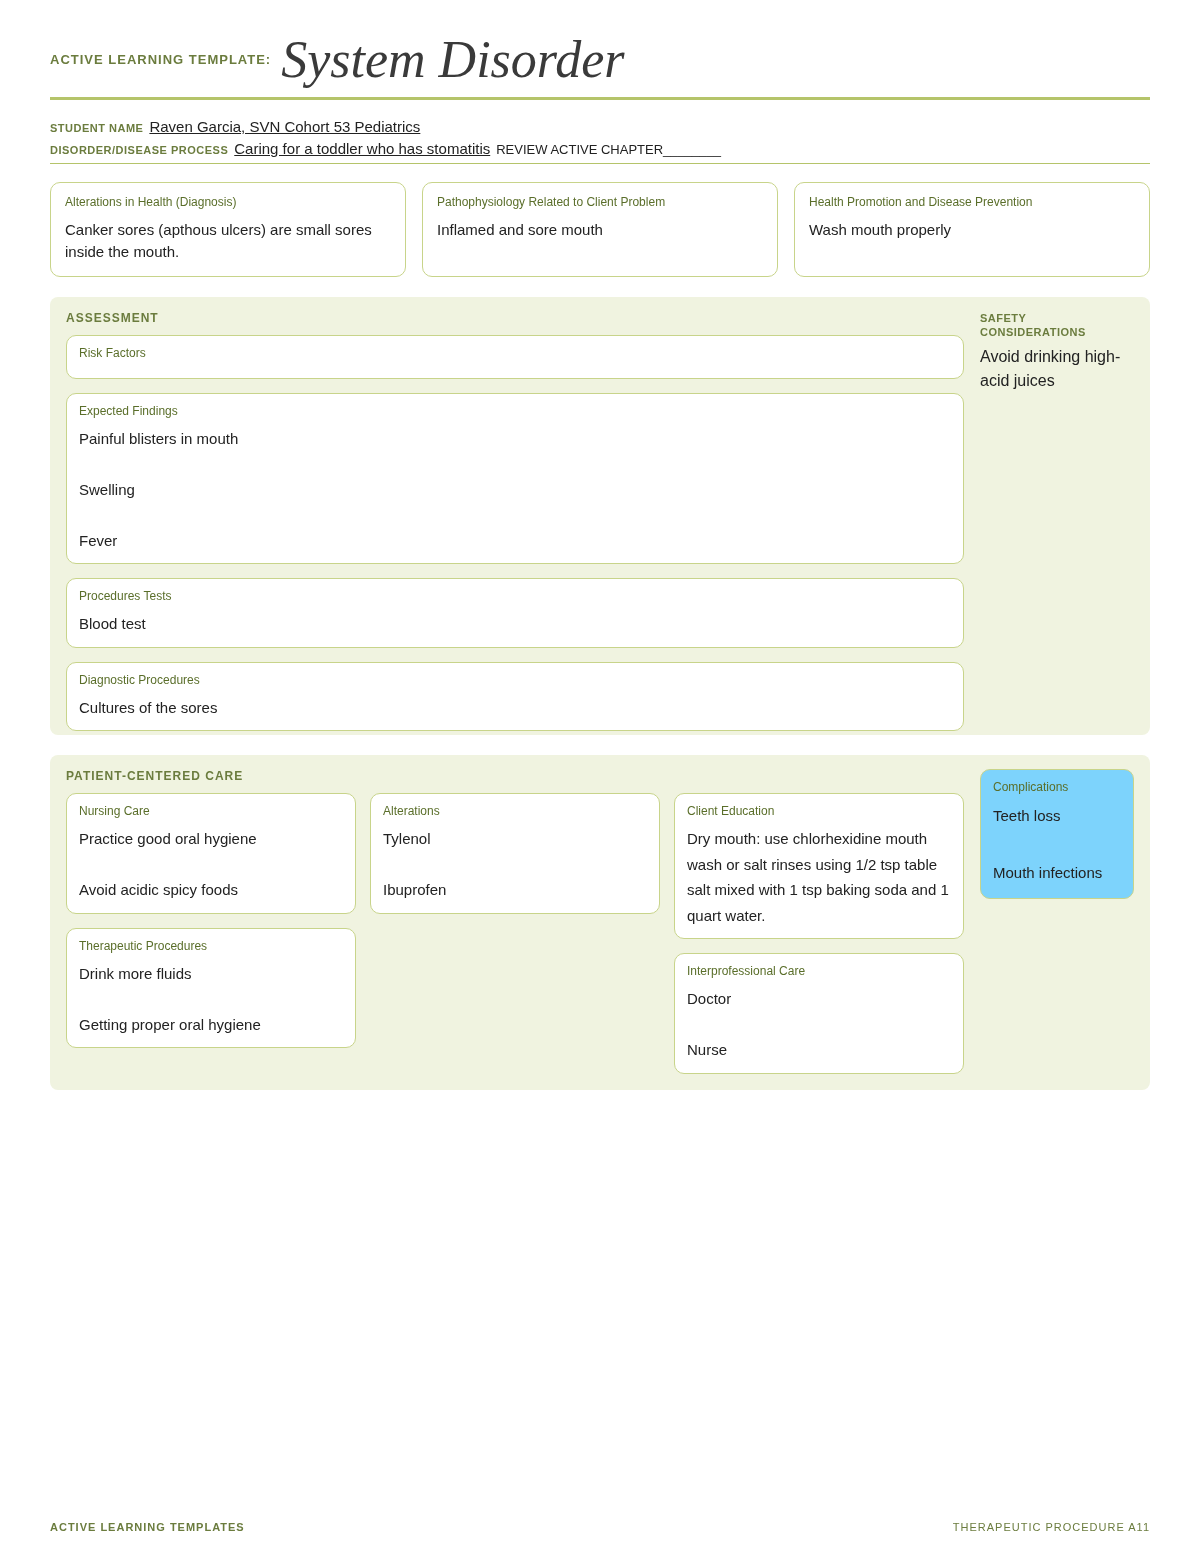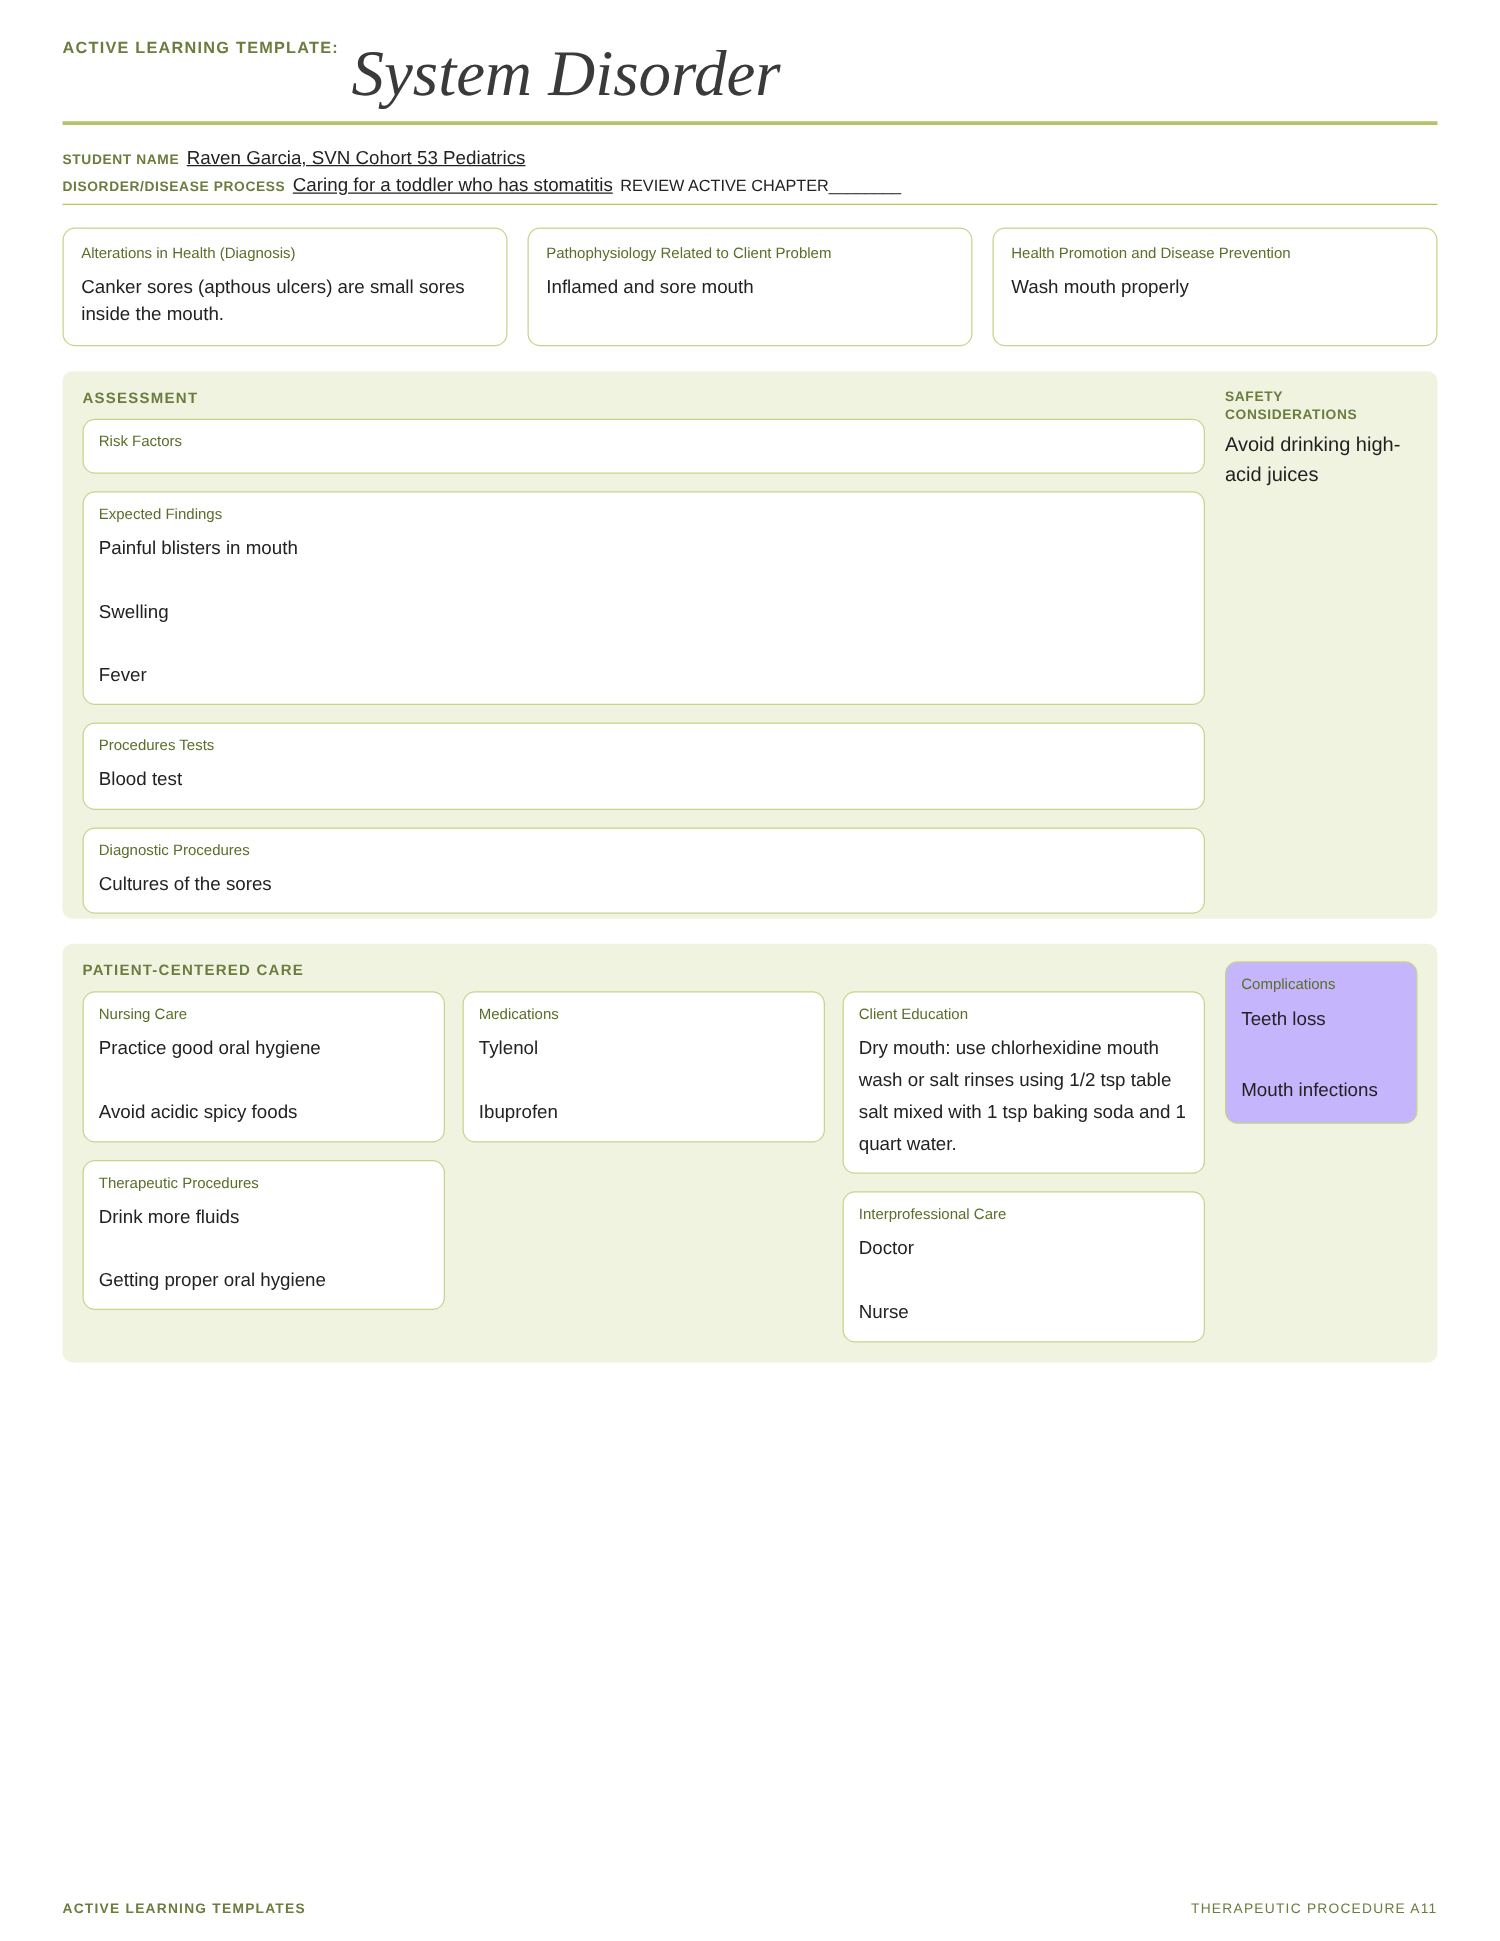--- a/index.html
+++ b/index.html
@@ -16,21 +16,21 @@
       width: 1200px;
       min-height: 1553px;
       padding: 30px 50px 40px 50px;
       background: #fff;
       position: relative;
     }
 
     
     .header-top {
       display: flex;
-      align-items: flex-start;
+      align-items: center;
       gap: 10px;
       margin-bottom: 4px;
       padding-bottom: 4px;
     }
     .active-learning-label {
       font-size: 13px;
       font-weight: bold;
       color: #6b7c3e;
       letter-spacing: 1px;
       text-transform: uppercase;
@@ -197,21 +197,21 @@
     .pcc-col {
       display: flex;
       flex-direction: column;
       gap: 14px;
     }
 
     .complications-box {
       border: 1.5px solid #c8d48a;
       border-radius: 10px;
       padding: 10px 12px;
-      background: #c4b5fd;
+      background: #7dd3fc;
     }
 
     .complications-label {
       font-size: 12px;
       color: #5a6e2a;
       margin-bottom: 8px;
     }
 
     .complications-content {
       font-size: 15px;
@@ -335,21 +335,21 @@
           <div class="inner-box">
             <div class="inner-box-label">Therapeutic Procedures</div>
             <div class="inner-box-content">
               Drink more fluids<br><br>Getting proper oral hygiene
             </div>
           </div>
         </div>
 
         <div class="pcc-col">
           <div class="inner-box">
-            <div class="inner-box-label">Medications</div>
+            <div class="inner-box-label">Alterations</div>
             <div class="inner-box-content">
               Tylenol<br><br>Ibuprofen
             </div>
           </div>
         </div>
 
         <div class="pcc-col">
           <div class="inner-box">
             <div class="inner-box-label">Client Education</div>
             <div class="inner-box-content">Dry mouth: use chlorhexidine mouth wash or salt rinses using 1/2 tsp table salt mixed with 1 tsp baking soda and 1 quart water.</div>

